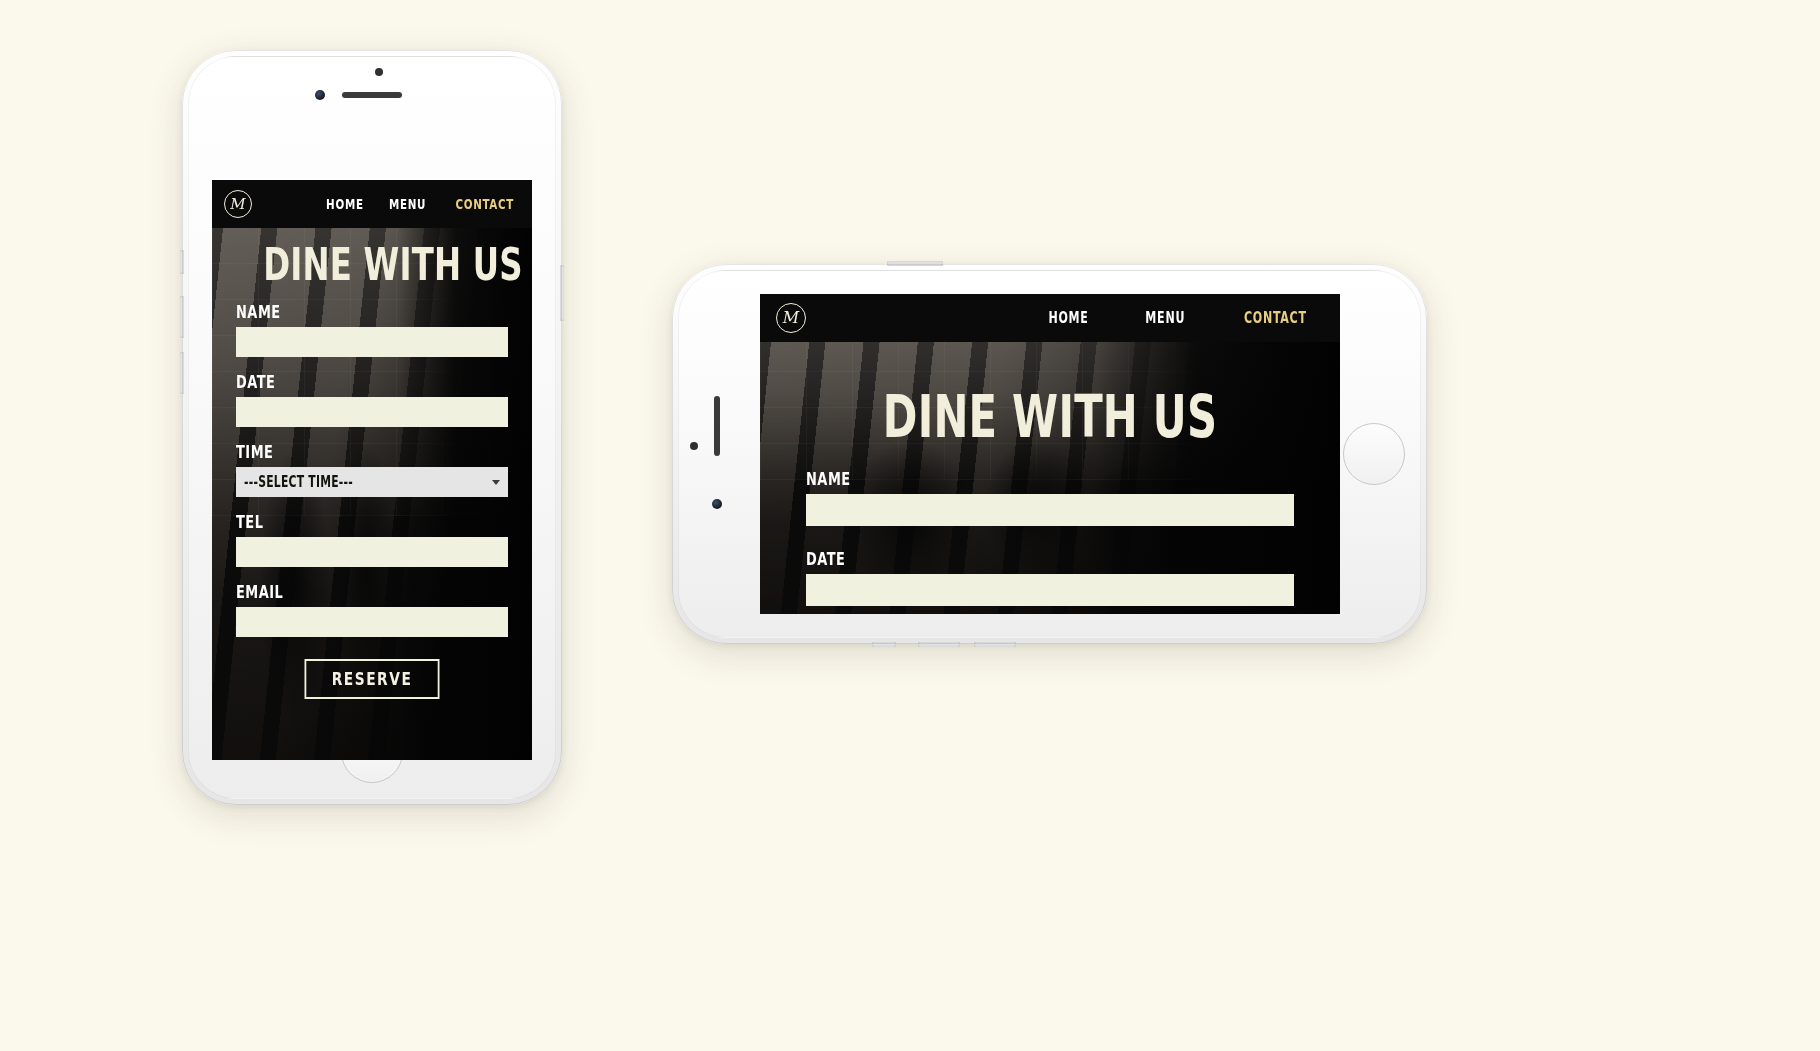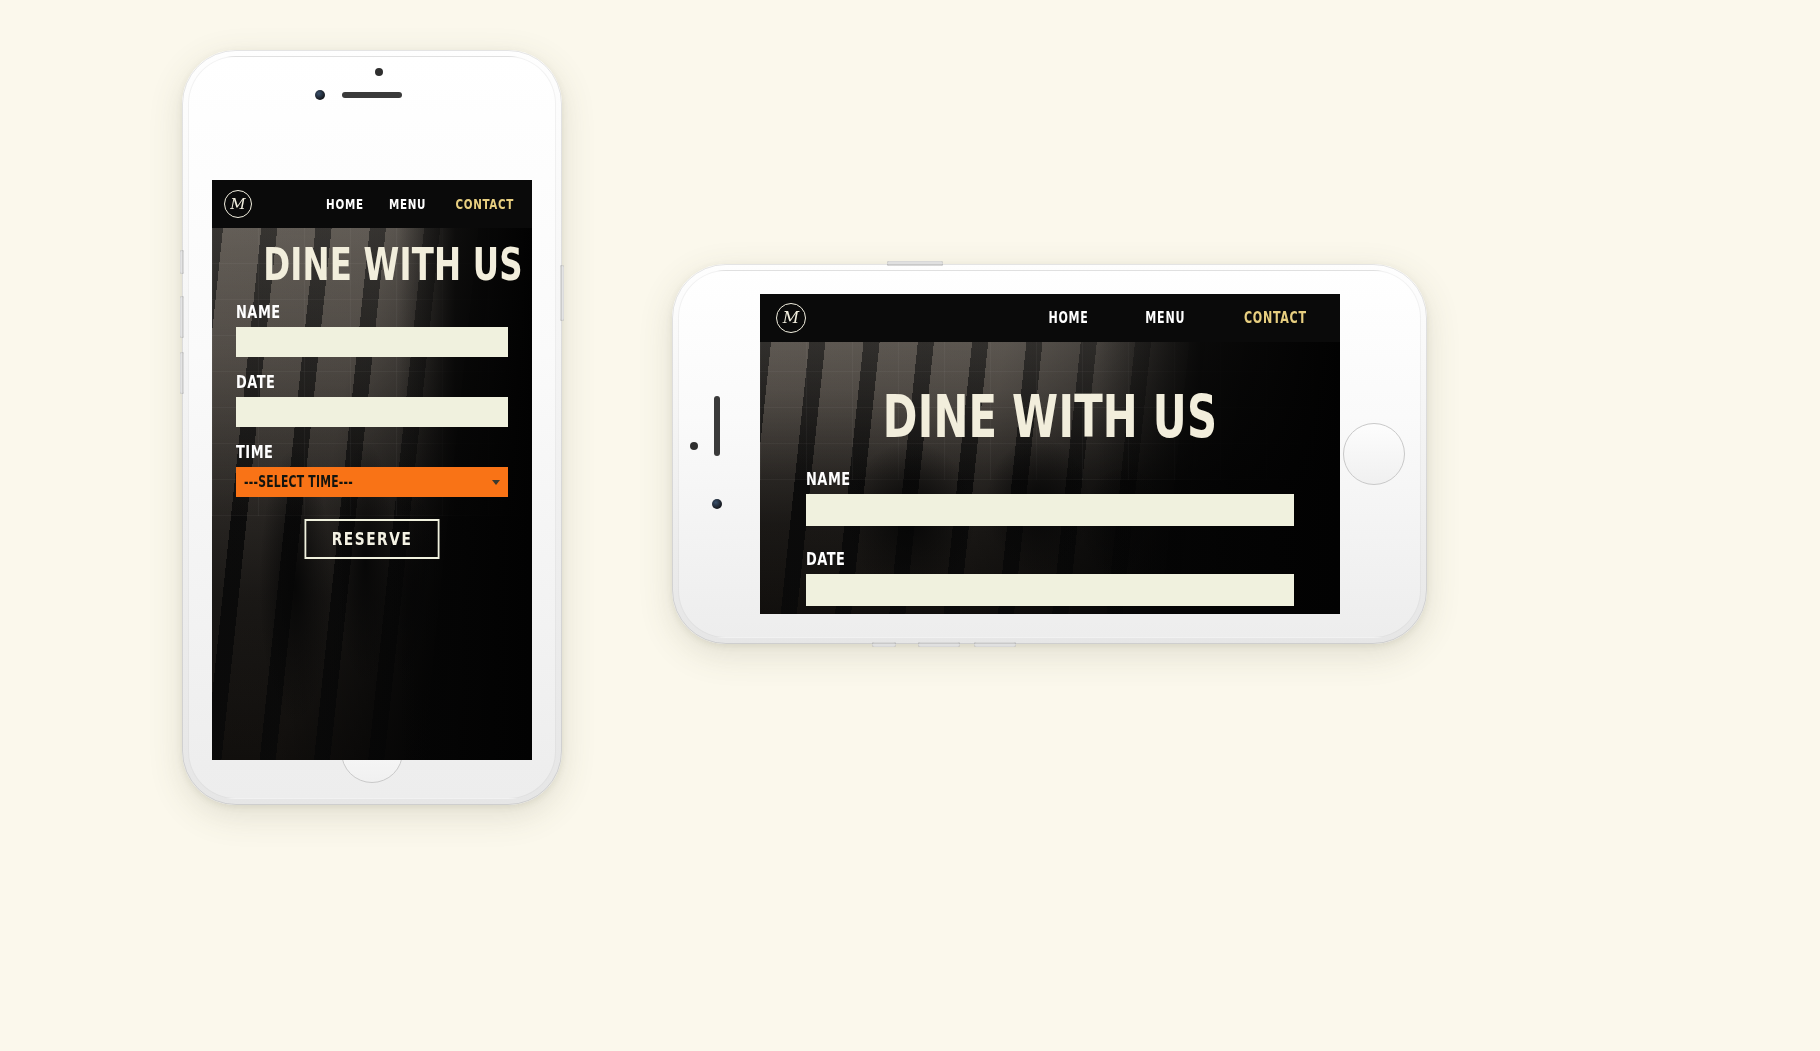--- a/index.html
+++ b/index.html
@@ -234,21 +234,21 @@
     width:100%;
     background:#f0f1de;
     border:none;
     outline:none;
     font-family:"DejaVu Sans Condensed","Liberation Sans", sans-serif;
     color:#15150f;
   }
   .field-select{
     position:relative;
     width:100%;
-    background:#f97316;
+    background:#e5e5e5;
     display:flex; align-items:center;
   }
   .select-text{
     font-family:"DejaVu Sans Condensed","Liberation Sans", sans-serif;
     font-weight:700;
     color:#14140e;
     letter-spacing:0.02em;
     transform:scaleX(0.80);
     transform-origin:left center;
     white-space:nowrap;
@@ -345,21 +345,29 @@
 
         <div class="form-field">
           <div class="field-label">TIME</div>
           <div class="field-select">
             <span class="select-text">---SELECT TIME---</span>
             <span class="select-arrow"></span>
           </div>
         </div>
 
 
-
+        <div class="form-field">
+          <div class="field-label">TEL</div>
+          <input class="field-input" type="text" placeholder="" style="">
+        </div>
+
+        <div class="form-field">
+          <div class="field-label">EMAIL</div>
+          <input class="field-input" type="text" placeholder="" style="">
+        </div>
 
         <button class="reserve-btn">RESERVE</button>
       </div>
     </div>
   </div>
 </div>
 
 <div class="device" id="phone-landscape">
   <div class="pl-inner-bezel"></div>
 

